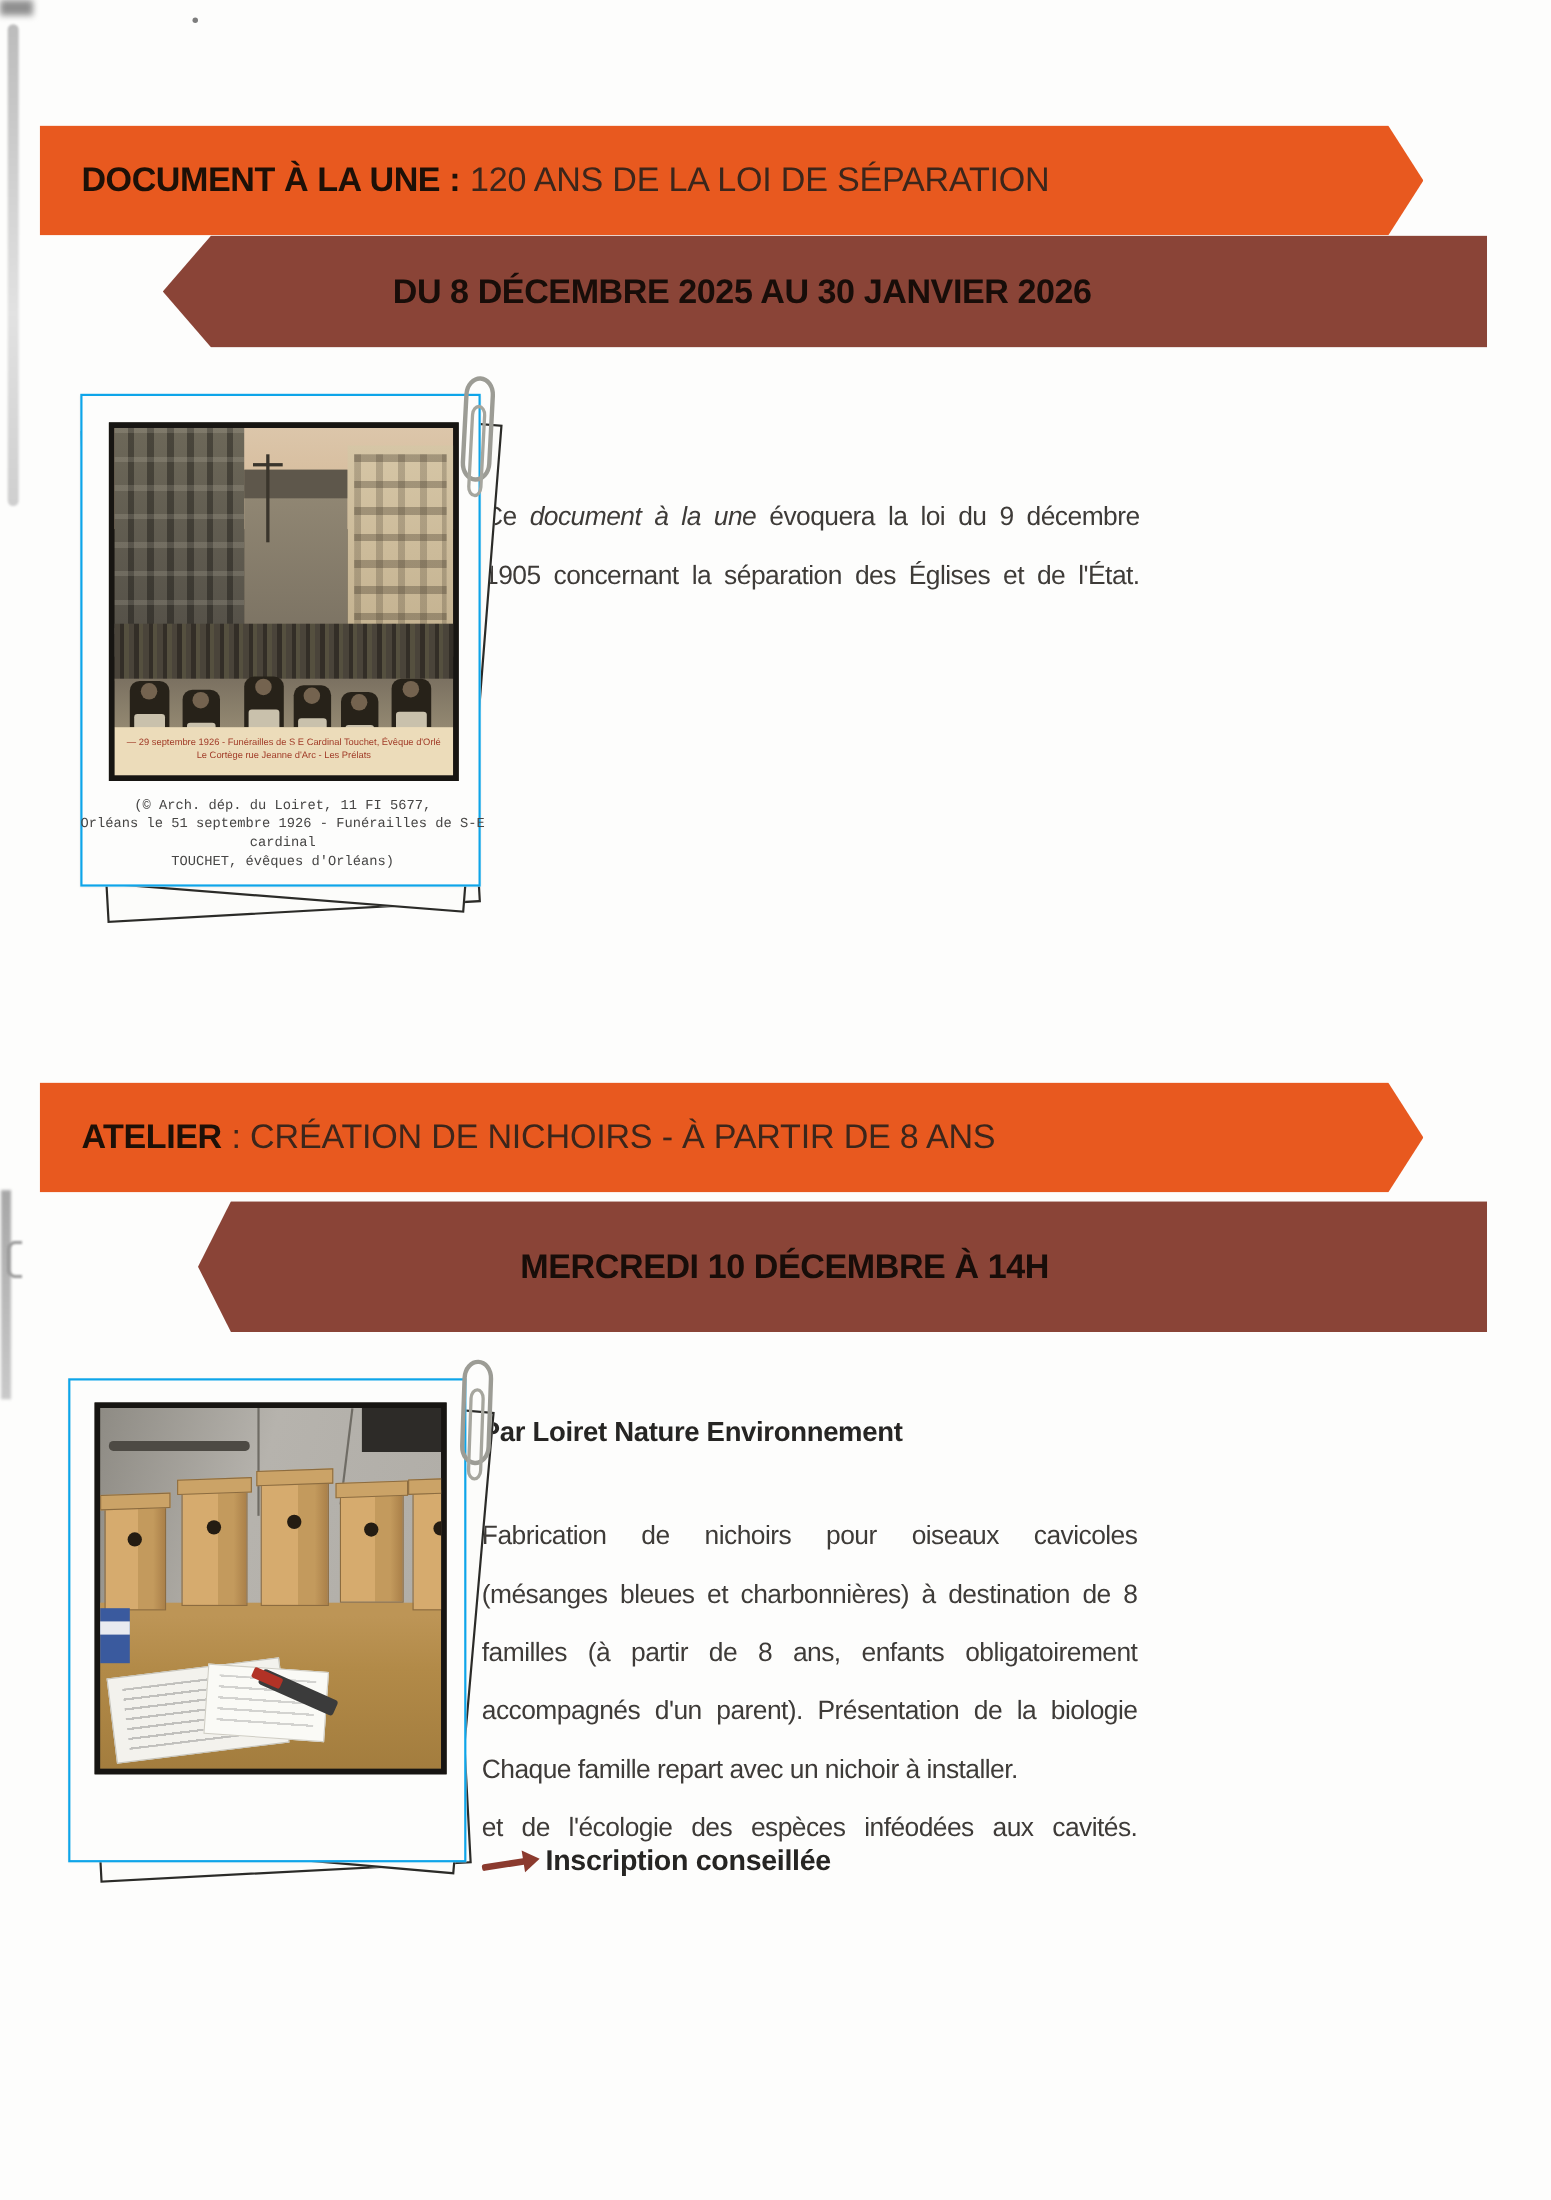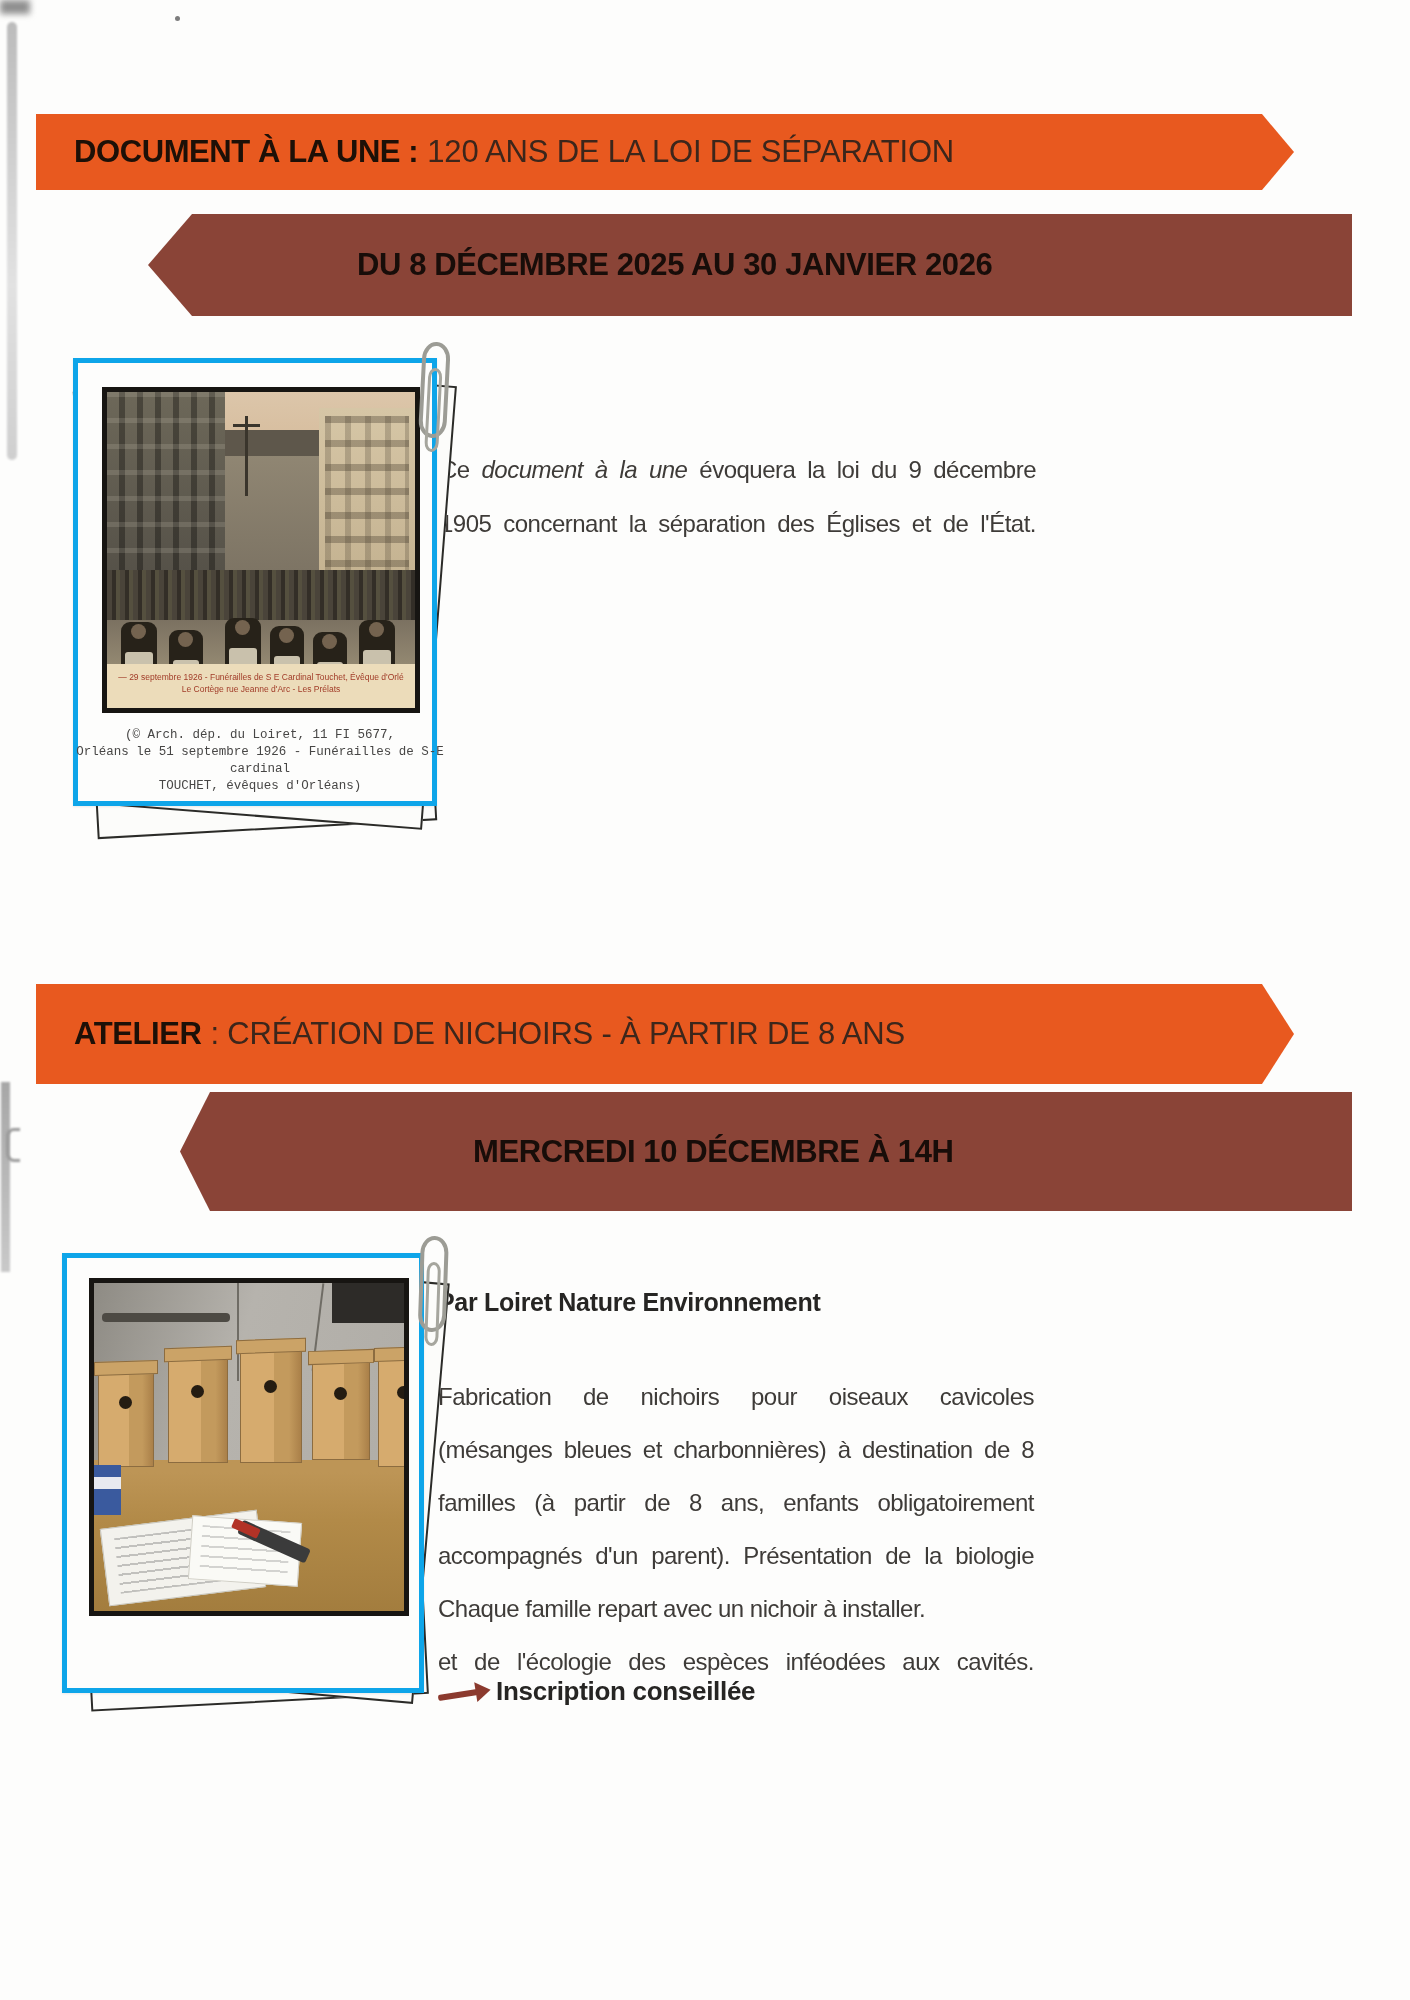--- a/index.html
+++ b/index.html
@@ -24,21 +24,21 @@
   .banner-brown{background:var(--brown);}
   .notch-deep{clip-path:polygon(44px 0,100% 0,100% 100%,44px 100%,0 50%);}
   .notch-shallow{clip-path:polygon(30px 0,100% 0,100% 100%,30px 100%,0 50%);}
   .banner-line{display:flex;align-items:baseline;white-space:nowrap;}
   .banner-bold{font-size:31px;font-weight:700;color:#1d1007;}
   .banner-rest{font-size:31px;font-weight:400;color:#3c261b;margin-left:9px;letter-spacing:-.2px;}
   .banner-date{font-size:31px;font-weight:700;color:#180d09;}
 
   
   .back-card{position:absolute;background:#fcfcfa;border:2px solid #2b2b28;}
-  .photo-card{position:absolute;background:#fdfdfc;border:5px solid #0ea5e9;box-shadow:0 1px 2px rgba(0,0,0,.08);}
+  .photo-card{position:absolute;background:#fdfdfc;border:2px solid #0ea5e9;box-shadow:0 1px 2px rgba(0,0,0,.08);}
   .photo-frame{position:absolute;border:5px solid #171512;overflow:hidden;background:#2a261f;}
 
   
   .paperclip{position:absolute;width:30px;height:112px;z-index:12;}
   .clip-outer{position:absolute;left:1px;right:1px;top:0;bottom:16px;border:4px solid #9c9c95;border-radius:14px/17px;}
   .clip-inner{position:absolute;left:8px;right:8px;top:26px;bottom:2px;border:3px solid #a6a69e;border-radius:9px/12px;}
 
   
   .p1-sky{position:absolute;left:0;right:0;top:0;height:92px;background:linear-gradient(180deg,#dcc6aa,#d2b694);}
   .p1-bldg-left{position:absolute;left:0;top:0;width:118px;height:208px;
@@ -103,21 +103,21 @@
 <body>
 
 <div id="page">
 
   <div class="smudge-tl"></div>
   <div class="edge-strip1"></div>
   <div class="edge-strip2"></div>
   <div class="edge-hook"></div>
   <div class="speck"></div>
 
-  <div class="banner banner-orange" style="left:36px;top:114px;width:1258px;height:76px;padding-left:38px;">
+  <div class="banner banner-orange" style="left:36px;top:114px;width:1258px;height:100px;padding-left:38px;">
     <div class="banner-line">
       <span class="banner-bold">DOCUMENT À LA UNE :</span>
       <span class="banner-rest">120 ANS DE LA LOI DE SÉPARATION</span>
     </div>
   </div>
 
   <div class="banner banner-brown notch-deep" style="left:148px;top:214px;width:1204px;height:102px;padding-left:209px;">
     <span class="banner-date">DU 8 DÉCEMBRE 2025 AU 30 JANVIER 2026</span>
   </div>
 

